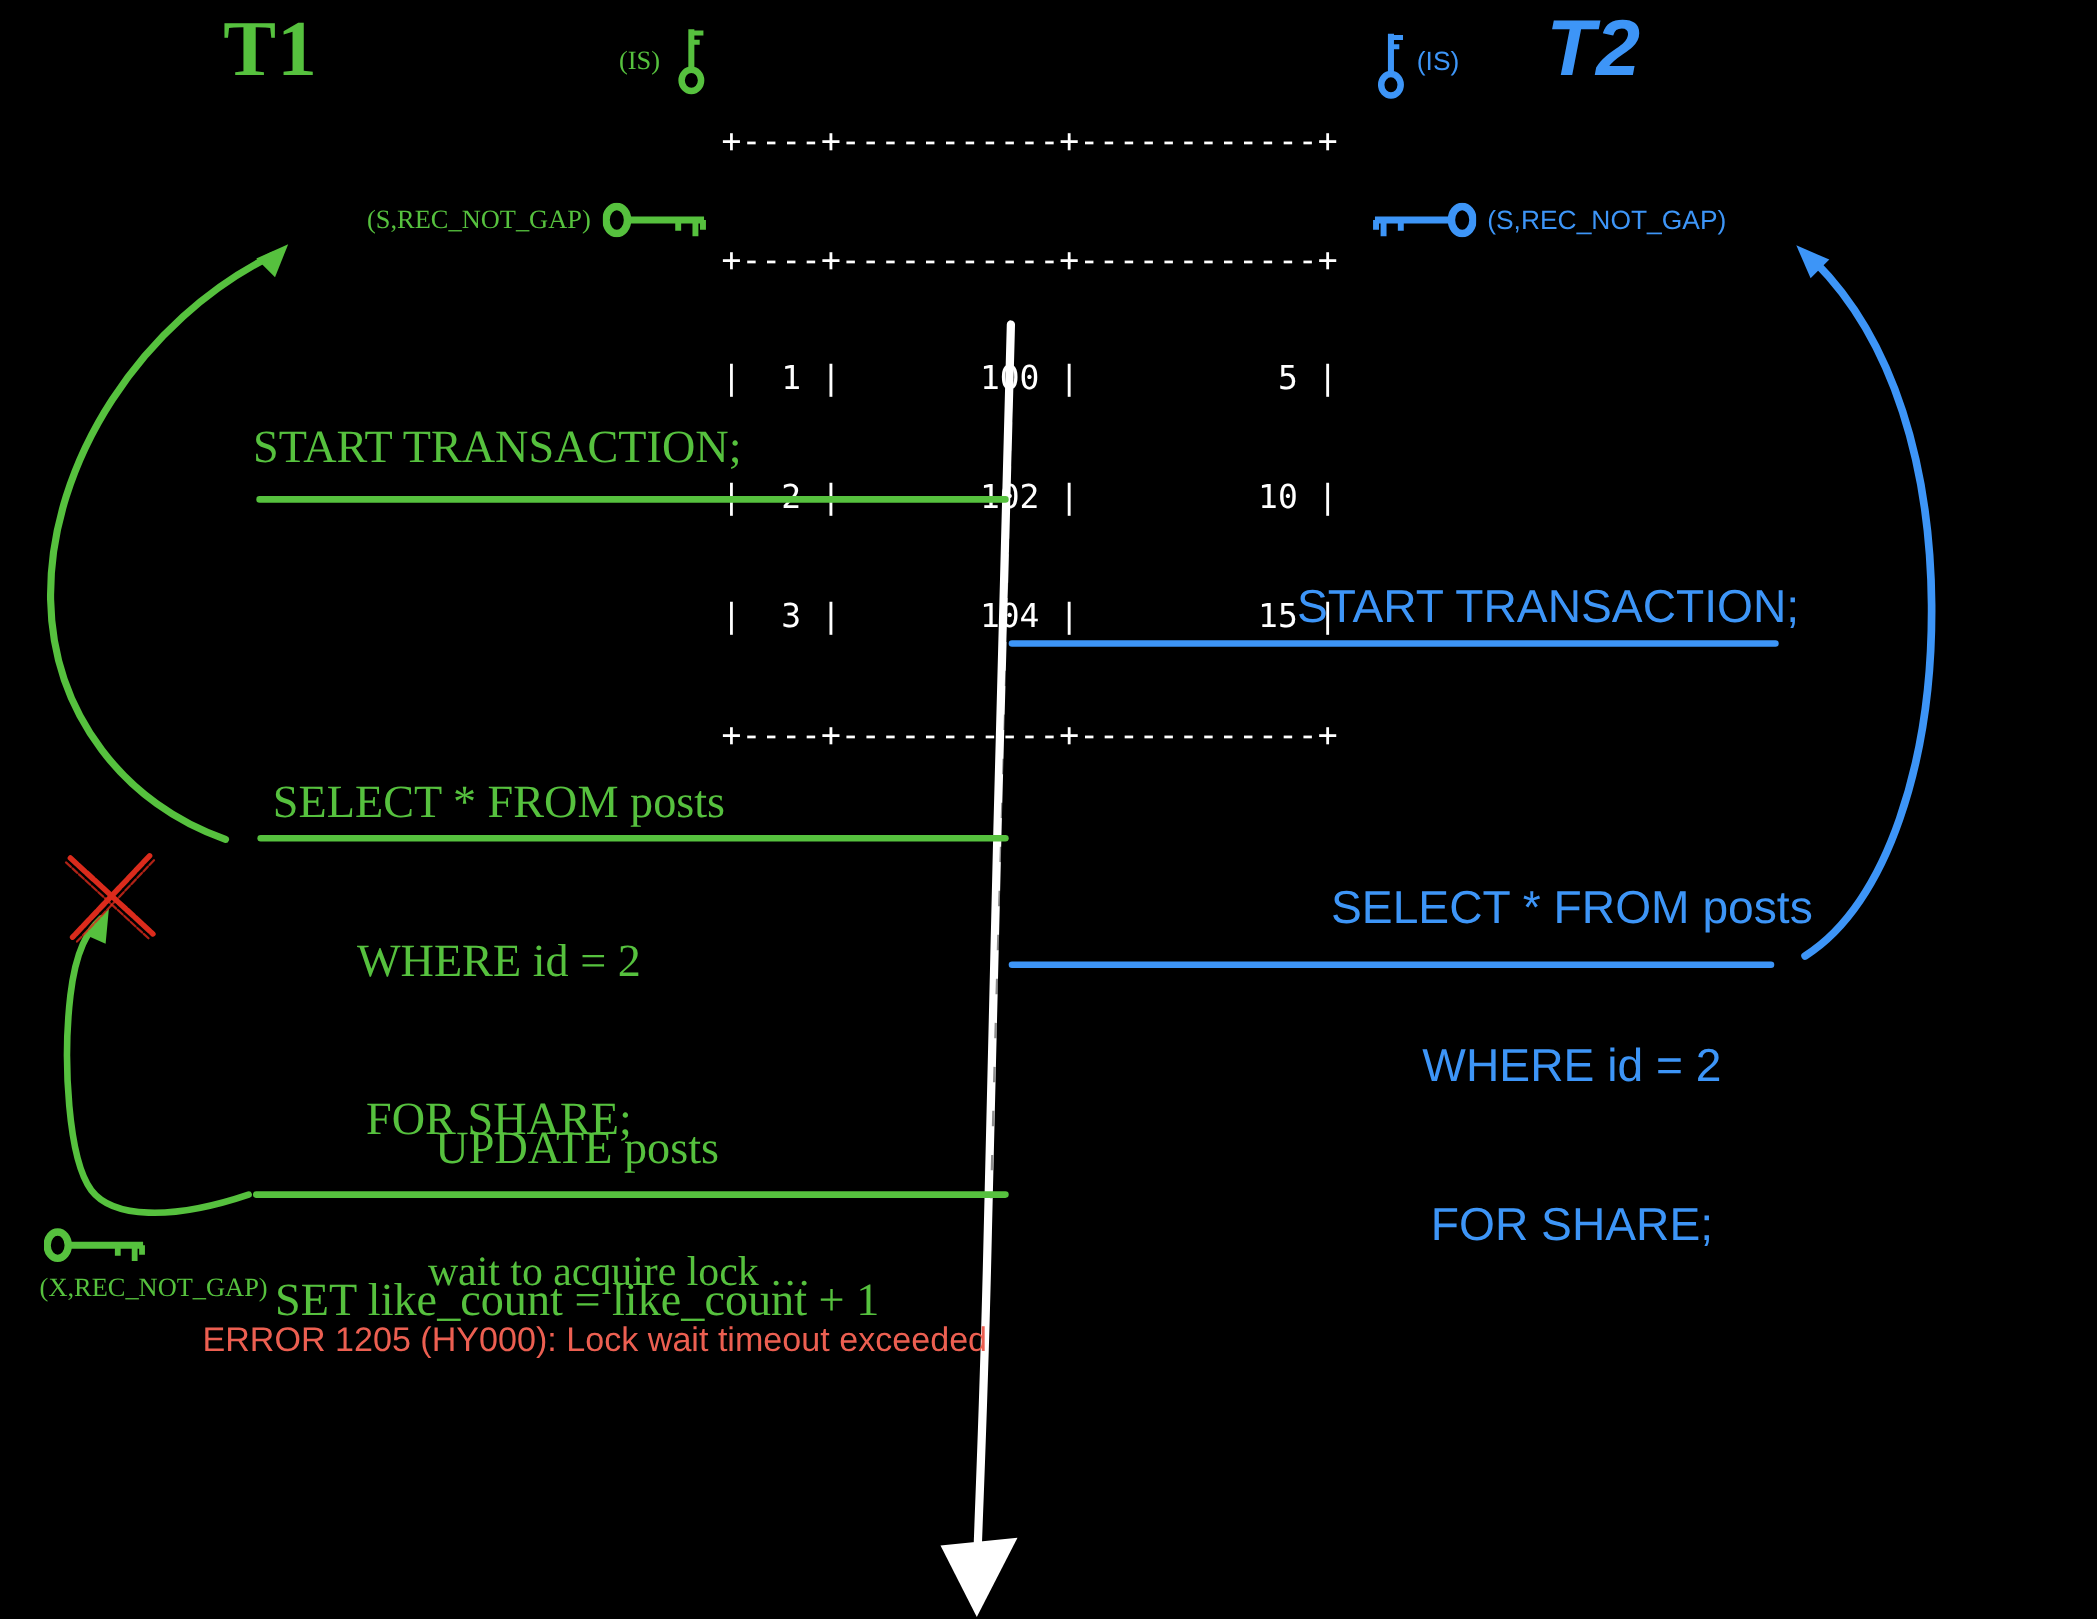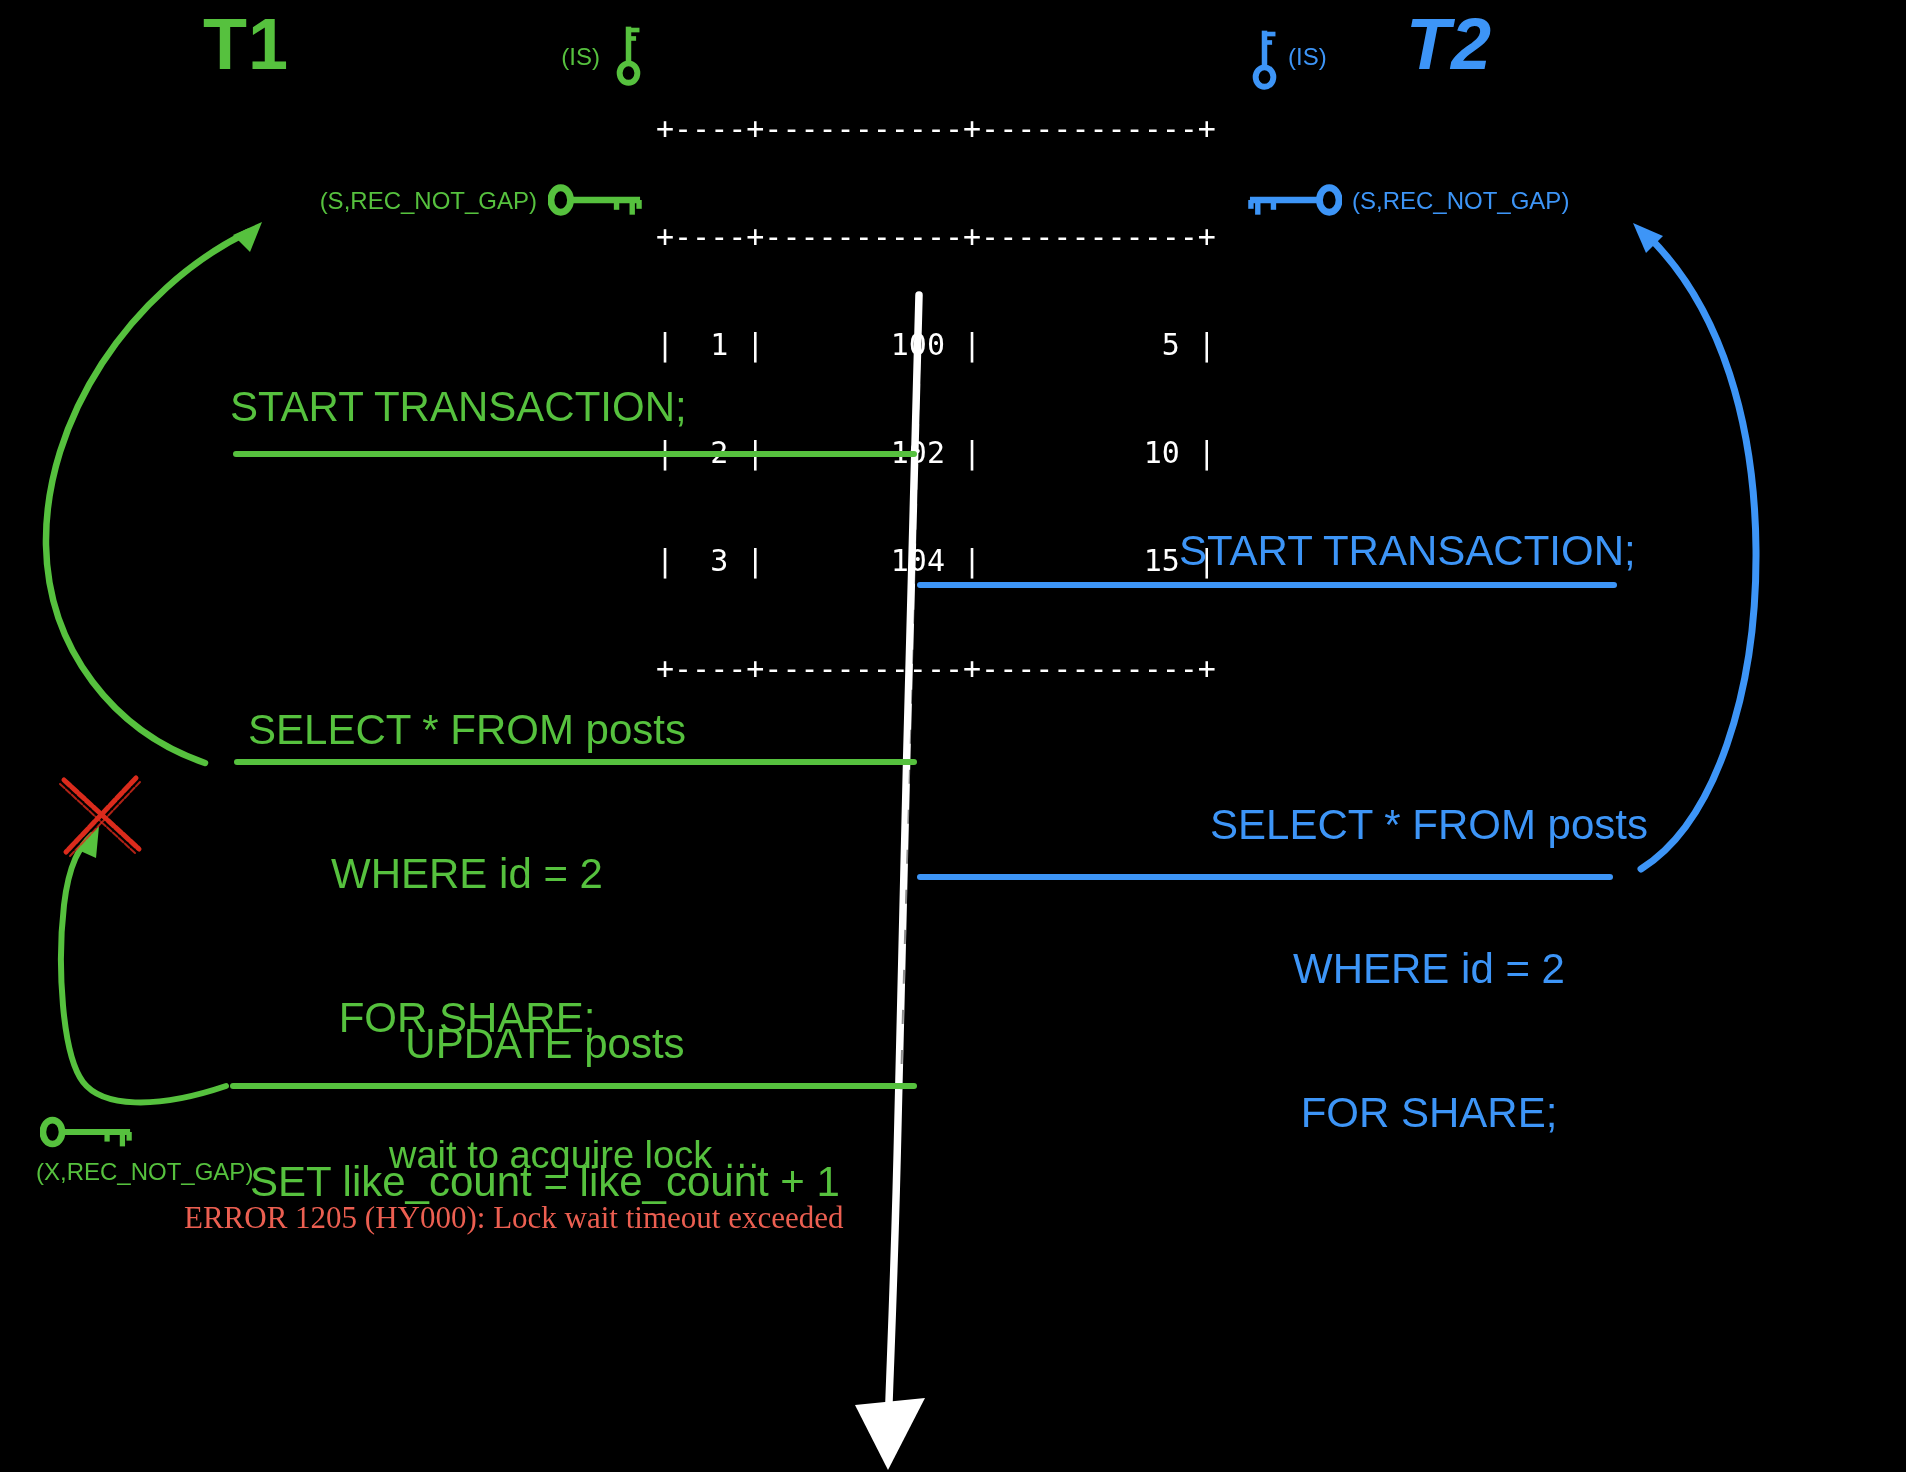--- a/index.html
+++ b/index.html
@@ -1,27 +1,27 @@
 <!DOCTYPE html>
 <html style="--green: #56c13e; --blue: #3d95f7; --red: #db2b1c; --salmon: #ec5f51; --white: #ffffff; --bg: #000000;"><head>
 <meta charset="utf-8">
 <style>
   html,body{margin:0;padding:0;background:#000;}
   body{width:1906px;height:1472px;position:relative;overflow:hidden;
        font-family:"Liberation Sans",sans-serif;}
   .abs{position:absolute;}
-  .green{color:var(--green,#56c13e);}
+  .green{color:var(--green,#56c13e);font-family:Liberation Serif, serif;}
   .blue{color:var(--blue,#3d95f7);}
   .salmon{color:var(--salmon,#ec5f51);}
   .txn-title{font-size:72px;font-weight:700;letter-spacing:1px;line-height:1;}
   .sql{font-size:42px;line-height:48px;font-weight:400;white-space:pre;text-align:center;}
   .sql.tight{line-height:46px;}
   .lock-label{font-size:24px;font-weight:400;white-space:pre;}
   .status-wait{font-size:38px;}
-  .status-error{font-size:31px;font-family:Liberation Serif, serif;}
+  .status-error{font-size:31px;}
   .underbar{height:6px;border-radius:3px;position:absolute;}
   .underbar.g{background:var(--green,#56c13e);}
   .underbar.b{background:var(--blue,#3d95f7);}
   .ascii-table{font-family:"DejaVu Sans Mono","Liberation Mono",monospace;
                font-size:30px;line-height:36px;color:#fff;white-space:pre;}
   svg{display:block;}
   .stroke-green{stroke:var(--green,#56c13e);fill:none;}
   .fill-green{fill:var(--green,#56c13e);}
   .stroke-blue{stroke:var(--blue,#3d95f7);fill:none;}
   .fill-blue{fill:var(--blue,#3d95f7);}

